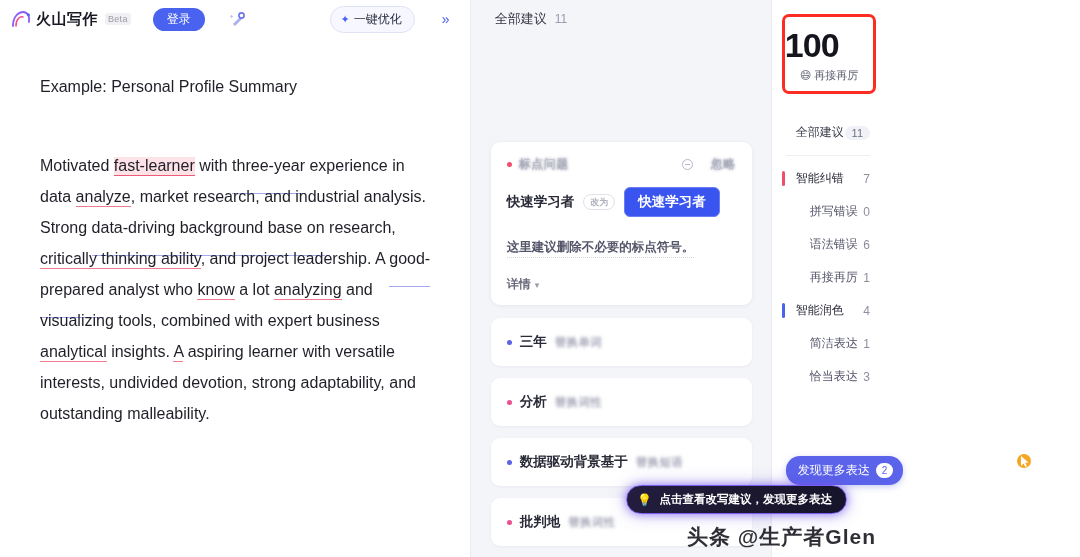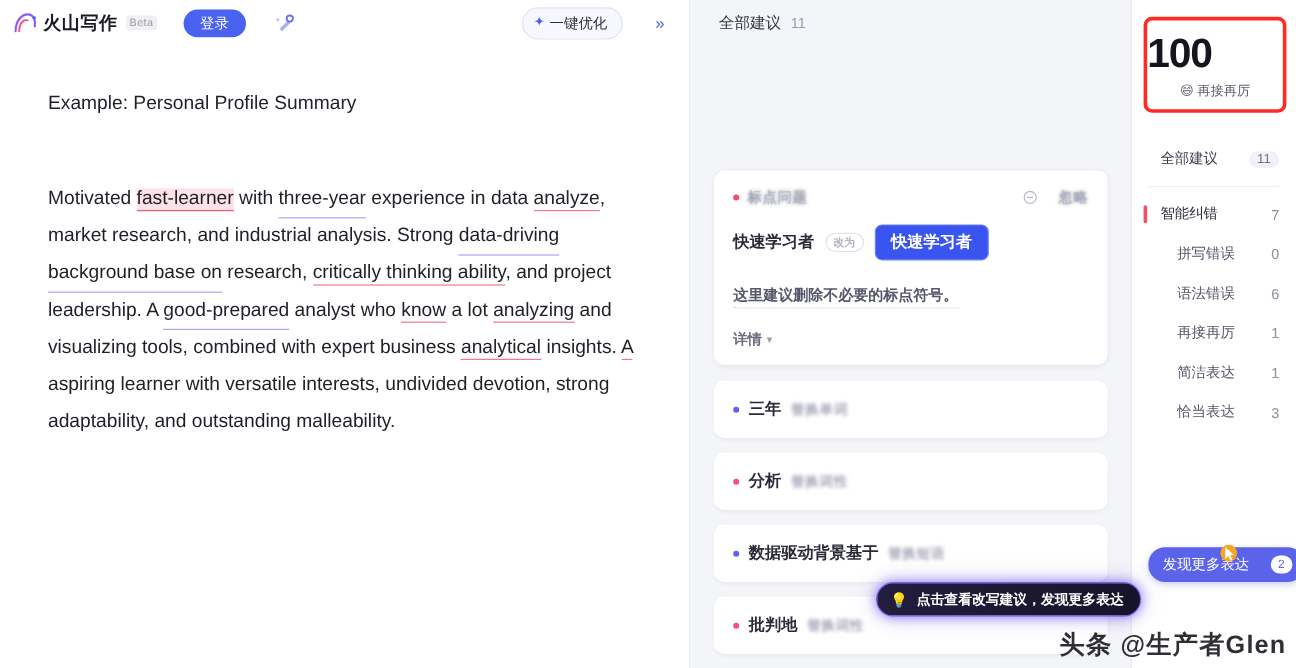--- a/index.html
+++ b/index.html
@@ -4,21 +4,21 @@
 <style>
   * { box-sizing: border-box; margin: 0; padding: 0; }
   html, body {
     width: 1080px; height: 557px;
     font-family: "Liberation Sans", "DejaVu Sans", sans-serif;
     background: #ffffff;
     overflow: hidden;
   }
   #app {
     position: relative;
-    width: 1080px; height: 557px;
+    width: 884px; height: 557px;
     display: flex;
     background: #a3a3a3;
   }
 
   
   .editor-col {
     position: relative;
     width: 575px;
     height: 557px;
     background: #ffffff;
@@ -122,21 +122,21 @@
     border-bottom: 1.5px solid #f07a8e;
     padding-bottom: 1px;
   }
   .u-red-hl {
     background: #fde3e7;
     border-bottom: 1.5px solid #ef5b77;
     padding-bottom: 1px;
   }
   .u-purple {
     border-bottom: 1.5px solid #a3a9ee;
-    padding-bottom: 7px;
+    padding-bottom: 19px;
     margin-top: 45px;
   }
 
   
   .sugg-col {
     position: relative;
     width: 368px;
     height: 557px;
     background: #f4f5f9;
     display: flex;
@@ -365,21 +365,21 @@
   }
   .side-sep {
     height: 1px;
     background: #eeeff4;
     margin: 6px 14px 6px 14px;
   }
 
   .discover-btn {
     position: absolute;
     left: 14px; bottom: 72px;
-    display: flex; align-items: center; gap: 18px;
+    display: flex; align-items: center; gap: 6px;
     background: #5b63ea;
     color: #fff;
     font-size: 12px;
     border-radius: 14px;
     padding: 6px 10px 6px 12px;
     cursor: pointer;
     white-space: nowrap;
     box-shadow: 0 2px 6px rgba(70,80,220,.28);
   }
   .discover-btn .cnt {
@@ -559,20 +559,25 @@
             <span class="num">0</span>
           </div>
           <div class="side-row sub">
             <span class="lbl">语法错误</span>
             <span class="num">6</span>
           </div>
           <div class="side-row sub">
             <span class="lbl">再接再厉</span>
             <span class="num">1</span>
           </div>
+          <div class="side-row group">
+            <span class="bar" style="background: rgb(74, 98, 240);"></span>
+            <span class="lbl">智能润色</span>
+            <span class="num">4</span>
+          </div>
           <div class="side-row sub">
             <span class="lbl">简洁表达</span>
             <span class="num">1</span>
           </div>
           <div class="side-row sub">
             <span class="lbl">恰当表达</span>
             <span class="num">3</span>
           </div>
         </div>
     </div>

